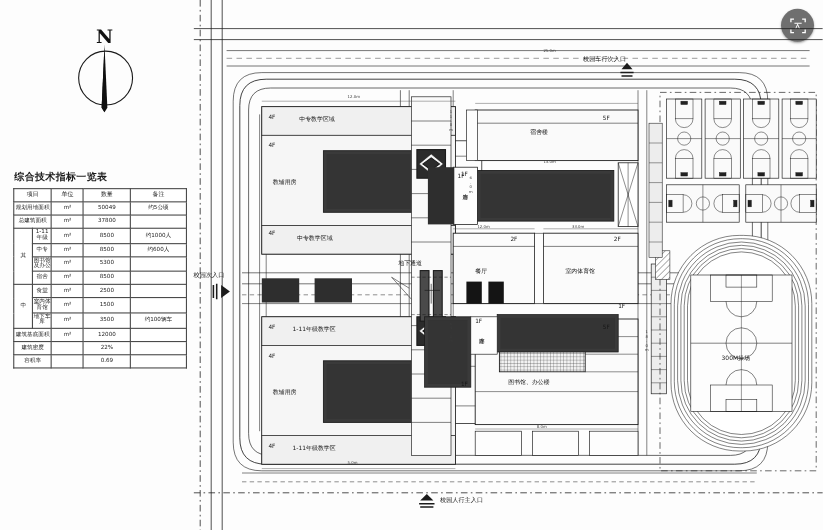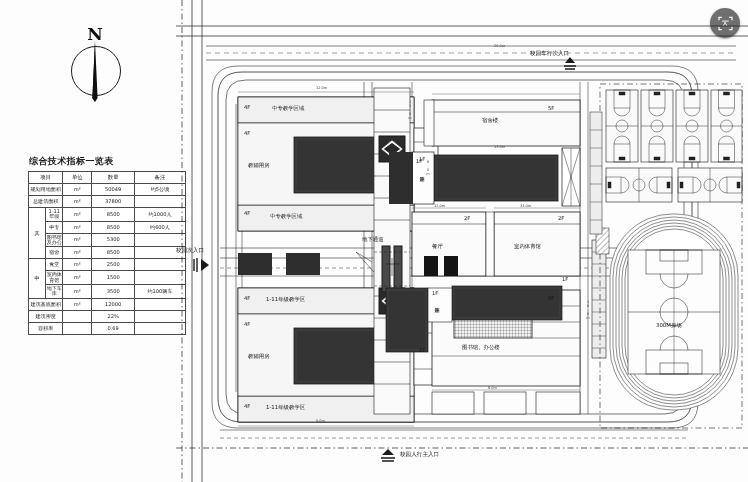--- a/index.html
+++ b/index.html
@@ -24,21 +24,21 @@
     position:absolute;left:0;top:0;width:64px;text-align:center;
     font-size:17px;font-weight:bold;color:#111;font-family:"DejaVu Serif","Liberation Serif",serif;
     letter-spacing:0;
   }
   .compass .ring{
     position:absolute;left:8px;top:22px;width:48px;height:48px;border:1.2px solid #1a1a1a;border-radius:50%;
   }
   .compass .needle{position:absolute;left:8px;top:16px;}
 
   
-  .tbl-wrap{position:absolute;left:28px;top:155px;width:160px;}
+  .tbl-wrap{position:absolute;left:12px;top:155px;width:160px;}
   .tbl-title{
     font-size:9px;font-weight:bold;color:#1b1b1b;margin:0 0 3px 1px;letter-spacing:.4px;
     font-family:"DejaVu Sans","Liberation Sans",sans-serif;
   }
   table.spec{border-collapse:collapse;width:158px;table-layout:fixed;background:#fff;}
   table.spec td,table.spec th{
     border:.7px solid #4a4a4a;font-size:5.1px;line-height:1.05;color:#1c1c1c;
     text-align:center;padding:1px 0 1px 0;height:9px;font-weight:normal;
   }
   table.spec th{font-weight:normal;font-size:5.4px;}

